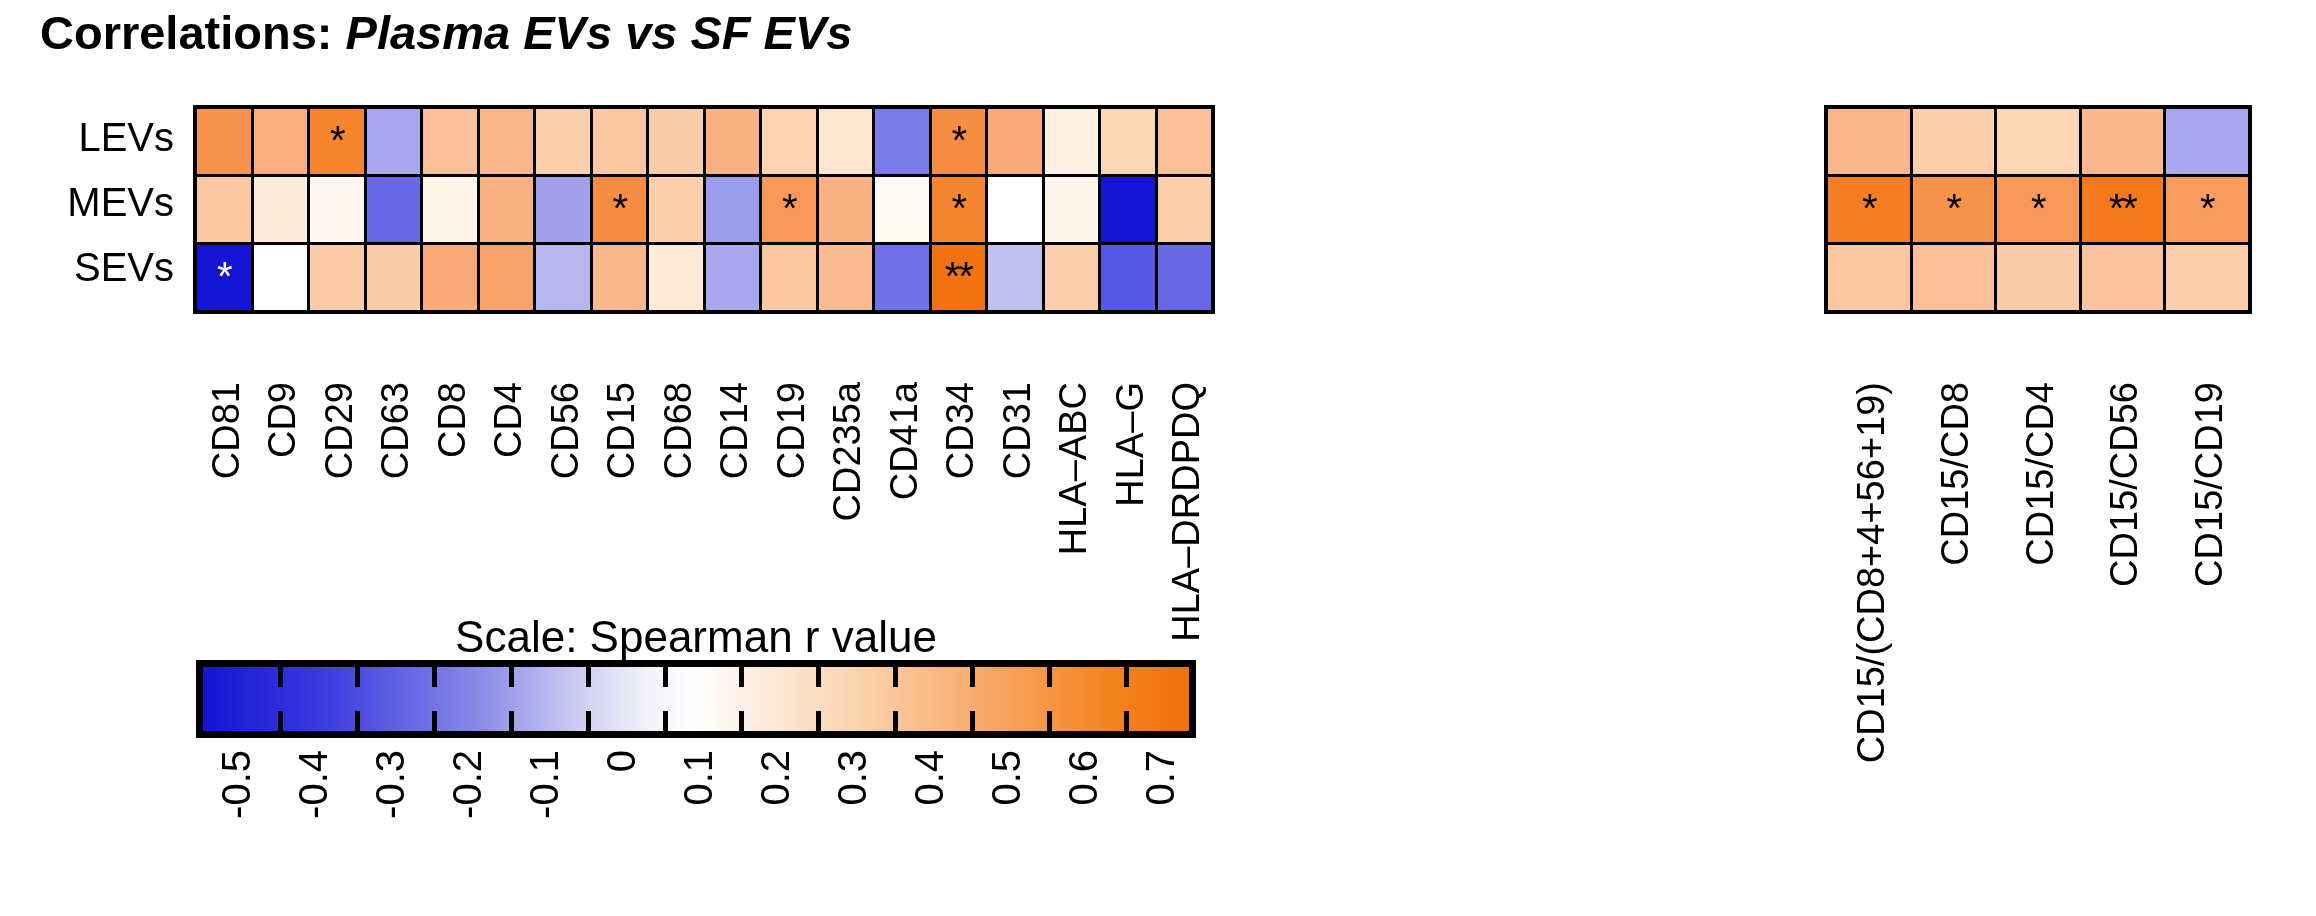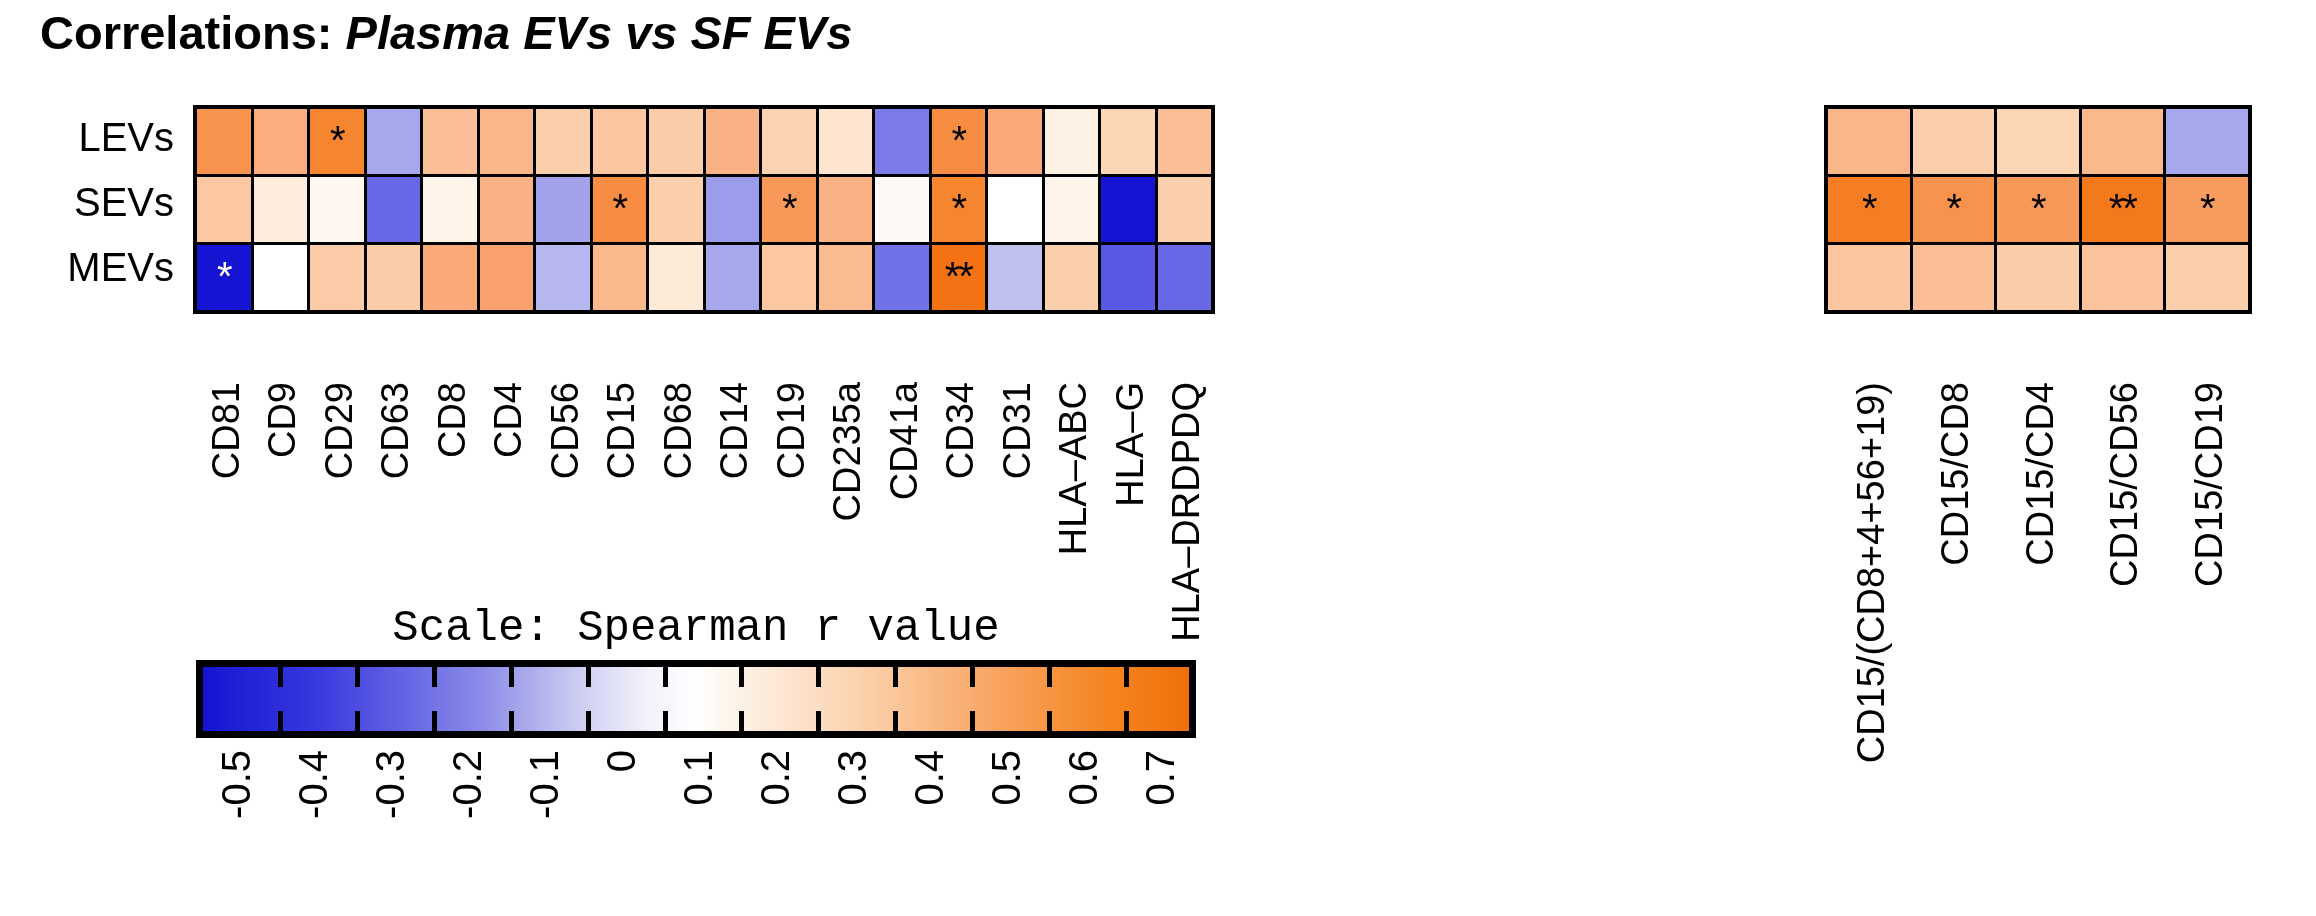--- a/index.html
+++ b/index.html
@@ -31,21 +31,21 @@
   
   .collabels{position:absolute;top:0;height:0;}
   .collabel{position:absolute;top:0;
             writing-mode:vertical-rl;transform:rotate(180deg);
             transform-origin:center;font-size:38px;white-space:nowrap;
             text-align:left;}
 
   
   #legend{position:absolute;left:196px;top:600px;width:1000px;}
   #legend-title{font-size:44px;text-align:center;width:1000px;
-                position:absolute;left:0;top:3px;white-space:nowrap;font-family:Liberation Mono, monospace;}
+                position:absolute;left:0;top:12px;white-space:nowrap;}
   #cbar-wrap{position:absolute;left:0;top:60px;width:1000px;height:78px;
              border:7px solid #000;box-sizing:border-box;}
   #cbar{position:absolute;left:0;top:0;width:100%;height:100%;
         background:linear-gradient(to right,
           #1414d2 0%,
           #3a3ae0 12%,
           #8a8ae8 28%,
           #ccccf2 38%,
           #f2f2fa 45%,
           #ffffff 50%,
@@ -66,22 +66,22 @@
 
 <div id="stage">
 
   <div id="title">
     <span class="bold">Correlations:</span>
     <span class="bolditalic">Plasma EVs vs SF EVs</span>
   </div>
 
   <div class="rowlabels">
       <div class="rowlabel">LEVs</div>
+      <div class="rowlabel">MEVs</div>
       <div class="rowlabel">SEVs</div>
-      <div class="rowlabel">MEVs</div>
     </div>
 
   <div class="grid" id="gridA" style="grid-template-columns: repeat(18, 53.5px); grid-auto-rows: 65px;">
       <div class="cell" style="background: rgb(248, 147, 78);"></div>
       <div class="cell" style="background: rgb(250, 174, 127);"></div>
       <div class="cell" style="background: rgb(246, 133, 48);">
         <span class="ast dark">*</span>
       </div>
       <div class="cell" style="background: rgb(167, 167, 237);"></div>
       <div class="cell" style="background: rgb(251, 191, 151);"></div>

